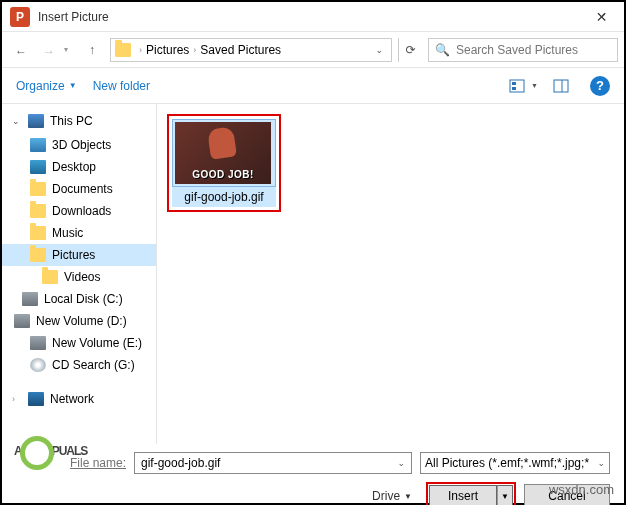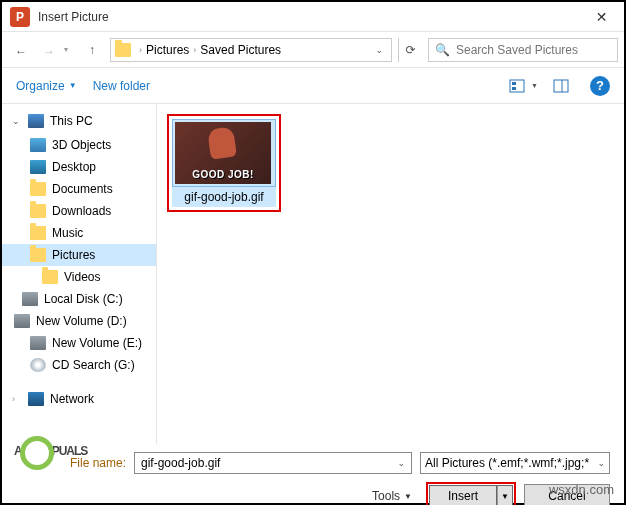--- a/index.html
+++ b/index.html
@@ -59,21 +59,21 @@
 .thumb-wrap { display:inline-block; border: 2px solid #d00; padding: 3px;}
 .thumb { width: 104px; background: #fff; }
 .thumb .sel { border: 1px solid #83b6e2; background: #cce8ff; padding: 2px;}
 .thumb .img { width: 96px; height: 62px; background: linear-gradient(135deg,#6b332a,#3a1f1c); position: relative; overflow:hidden; display:flex; align-items:flex-end; justify-content:center;}
 .thumb .img .hand { position:absolute; top:6px; left:34px; width:26px; height:30px; background:#c0573c; border-radius:40% 40% 20% 20%; transform:rotate(-8deg);}
 .thumb .img .txt { color:#fff; font-weight:bold; font-size:10px; letter-spacing:0.5px; text-shadow:1px 1px 0 #000; margin-bottom:4px;}
 .thumb .name { text-align: center; padding: 3px 0; font-size: 12px; background:#cce8ff;}
 
 .footer { padding: 8px 14px; }
 .row { display: flex; align-items: center; margin-bottom: 8px; gap: 8px;}
-.row .lbl { width: 110px; text-align: right; color: #a16207; }
+.row .lbl { width: 110px; text-align: right; color: #737373; text-decoration: underline; }
 .row .filename { flex: 1; height: 22px; border: 1px solid #888; padding: 0 4px; display:flex; align-items:center;}
 .row .filename input { flex:1; border:none; outline:none; font-size:12px;}
 .row .filename .dd { font-size:9px; color:#555; padding:0 2px;}
 .row .filter { width: 190px; height: 22px; border: 1px solid #888; padding: 0 4px; display:flex; align-items:center; white-space:nowrap; overflow:hidden;}
 .row .filter .dd { margin-left:auto; font-size:9px; color:#555;}
 .row2 { display:flex; align-items:center; justify-content:flex-end; gap: 8px;}
 .tools { color:#333; display:flex; align-items:center; gap:4px; margin-right: 6px;}
 .tools .tri { font-size:8px;}
 .btn { height: 24px; border: 1px solid #888; background: #e1e1e1; padding: 0 16px; display:flex; align-items:center; justify-content:center;}
 .btn-split { display:flex; border: 2px solid #d00; padding: 1px;}
@@ -222,21 +222,21 @@
         <input value="gif-good-job.gif" style="">
         <span class="dd">⌄</span>
       </div>
       <div class="filter">
         <span>All Pictures (*.emf;*.wmf;*.jpg;*</span>
         <span class="dd">⌄</span>
       </div>
     </div>
     <div class="row2">
       <div class="tools">
-        <span>Tools</span>
+        <span>Drive</span>
         <span class="tri">▼</span>
       </div>
       <div class="btn-split">
         <div class="main">Insert</div>
         <div class="dd">▼</div>
       </div>
       <div class="btn cancel">Cancel</div>
     </div>
   </div>
 

